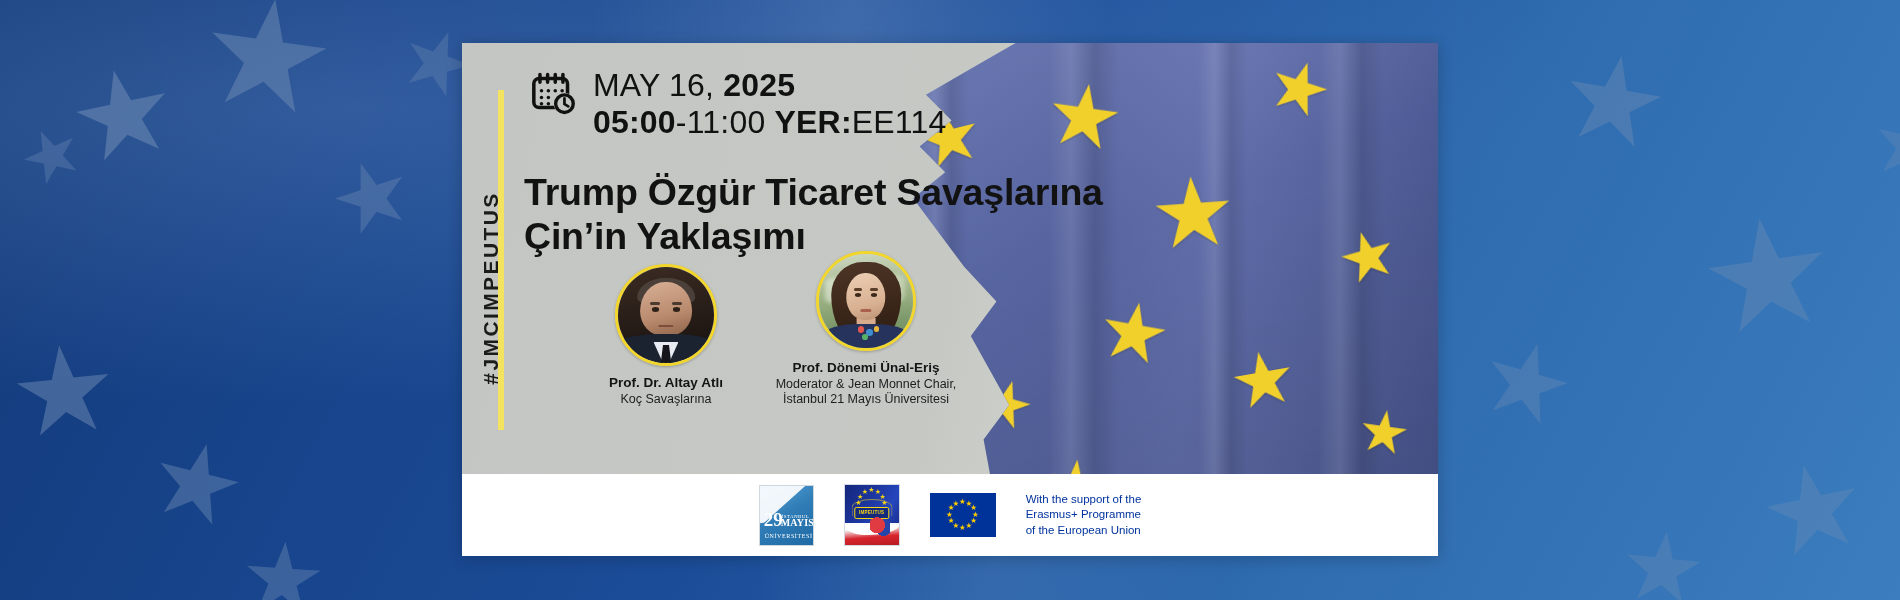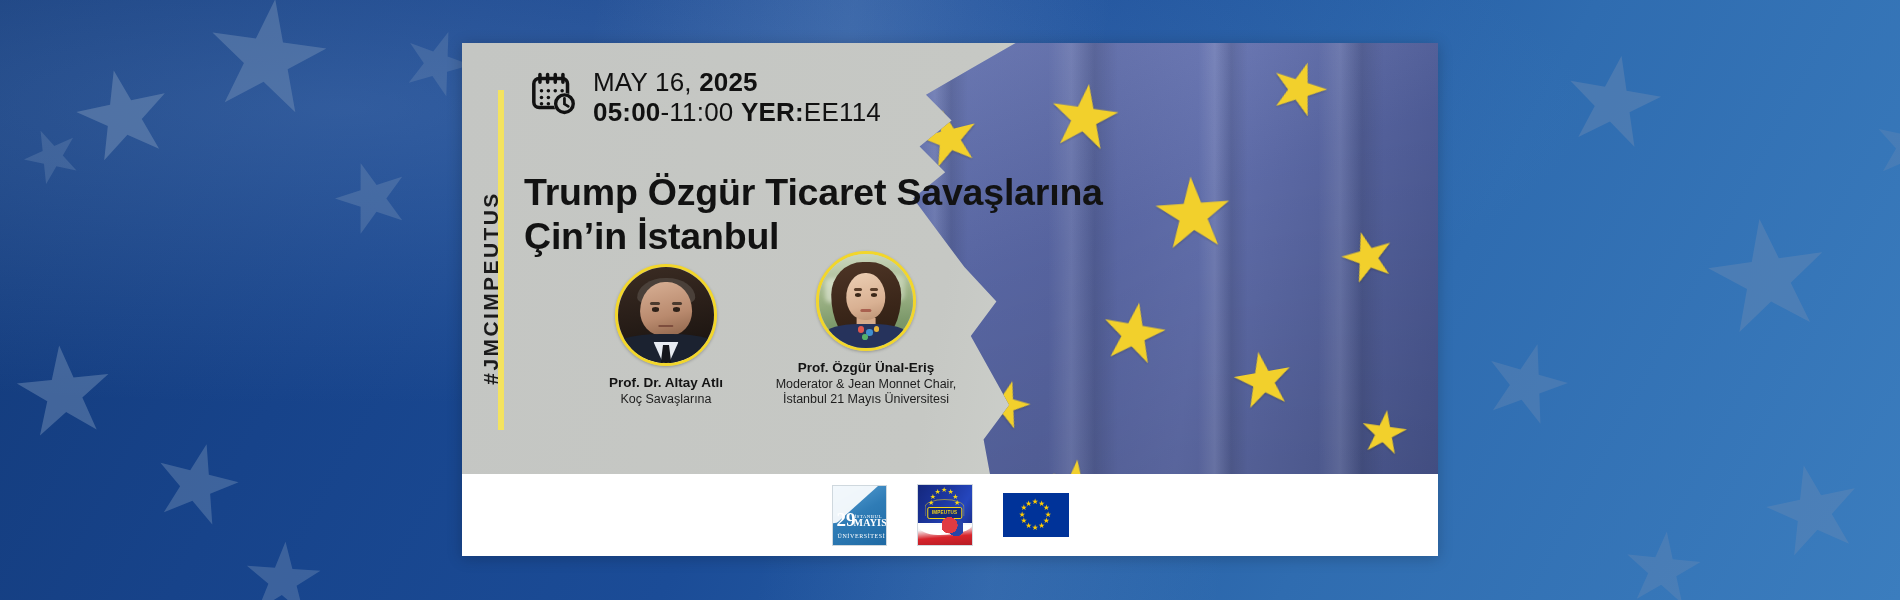--- a/index.html
+++ b/index.html
@@ -71,21 +71,21 @@
     font-weight:700;font-size:21px;letter-spacing:2.4px;color:#1b1b1b;
   }
   .yellow-rule{
     position:absolute;left:36px;top:47px;width:6px;height:340px;
     background:#f4e35f;
   }
 
   
   .datewrap{position:absolute;left:68px;top:24px;display:flex;align-items:flex-start;gap:14px;}
   .cal-icon{width:49px;height:49px;margin-top:3px;flex:0 0 auto;}
-  .datetext{font-size:26px;line-height:1.17;color:#111;letter-spacing:.2px;}
+  .datetext{font-size:32px;line-height:1.17;color:#111;letter-spacing:.2px;}
   .datetext .b{font-weight:700;}
   .datetext .r{font-weight:400;}
 
   
   .title{
     position:absolute;left:62px;top:127px;width:700px;
     font-size:37.5px;font-weight:700;line-height:1.18;color:#121212;
     letter-spacing:-.2px;
   }
 
@@ -268,21 +268,21 @@
             <span class="r">MAY 16, </span><span class="b">2025</span>
           </div>
           <div>
             <span class="b">05:00</span><span class="r">-11:00 </span><span class="b">YER:</span><span class="r">EE114</span>
           </div>
         </div>
       </div>
 
       <div class="title">
         <div>Trump Özgür Ticaret Savaşlarına</div>
-        <div>Çin’in İstanbul</div>
+        <div>Çin’in Yaklaşımı</div>
       </div>
 
       <div class="speakers">
 
         <div class="speaker sp1">
           <div class="avatar">
             <div class="face-m">
               <div class="hair"></div>
                 <div class="head"></div>
               <div class="brow l"></div>
@@ -312,21 +312,21 @@
               <div class="eye l"></div>
                 <div class="eye r"></div>
               <div class="mouth"></div>
               <div class="top"></div>
               <div class="bead" style="left:41%;bottom:16%;width:7%;height:7%;background:#e0574f"></div>
               <div class="bead" style="left:50%;bottom:13%;width:7%;height:7%;background:#3f8fd0"></div>
               <div class="bead" style="left:58%;bottom:17%;width:6%;height:6%;background:#e8b53c"></div>
               <div class="bead" style="left:46%;bottom:9%;width:6%;height:6%;background:#56b06a"></div>
             </div>
           </div>
-          <div class="ava-name">Prof. Özgür Ünal-Eriş</div>
+          <div class="ava-name">Prof. Dönemi Ünal-Eriş</div>
           <div class="ava-sub">Moderator &amp; Jean Monnet Chair,</div>
           <div class="ava-sub">İstanbul 21 Mayıs Üniversitesi</div>
         </div>
 
       </div>
     </div>
 
     <div class="footer">
 
       <div class="logo-29">
@@ -373,16 +373,21 @@
             <span class="st" style="left: 40.5083px; top: 24.375px; font-size: 7.5px;">★</span>
             <span class="st" style="left: 35.75px; top: 29.1333px; font-size: 7.5px;">★</span>
             <span class="st" style="left: 29.25px; top: 30.875px; font-size: 7.5px;">★</span>
             <span class="st" style="left: 22.75px; top: 29.1333px; font-size: 7.5px;">★</span>
             <span class="st" style="left: 17.9917px; top: 24.375px; font-size: 7.5px;">★</span>
             <span class="st" style="left: 16.25px; top: 17.875px; font-size: 7.5px;">★</span>
             <span class="st" style="left: 17.9917px; top: 11.375px; font-size: 7.5px;">★</span>
             <span class="st" style="left: 22.75px; top: 6.61667px; font-size: 7.5px;">★</span>
           </div>
       </div>
+      <div class="eu-text">
+        <div>With the support of the</div>
+        <div>Erasmus+ Programme</div>
+        <div>of the European Union</div>
+      </div>
 
     </div>
   </div>
 </div>
 
 </body></html>

